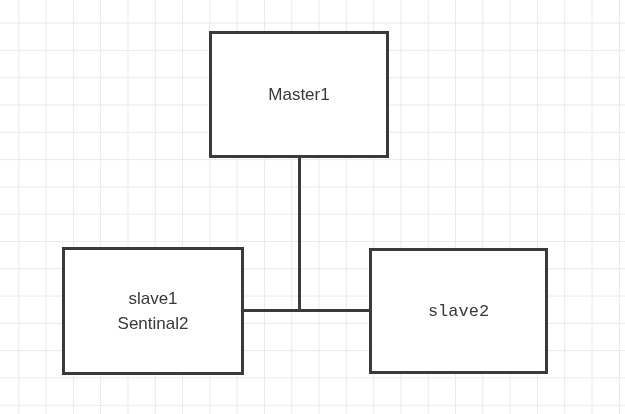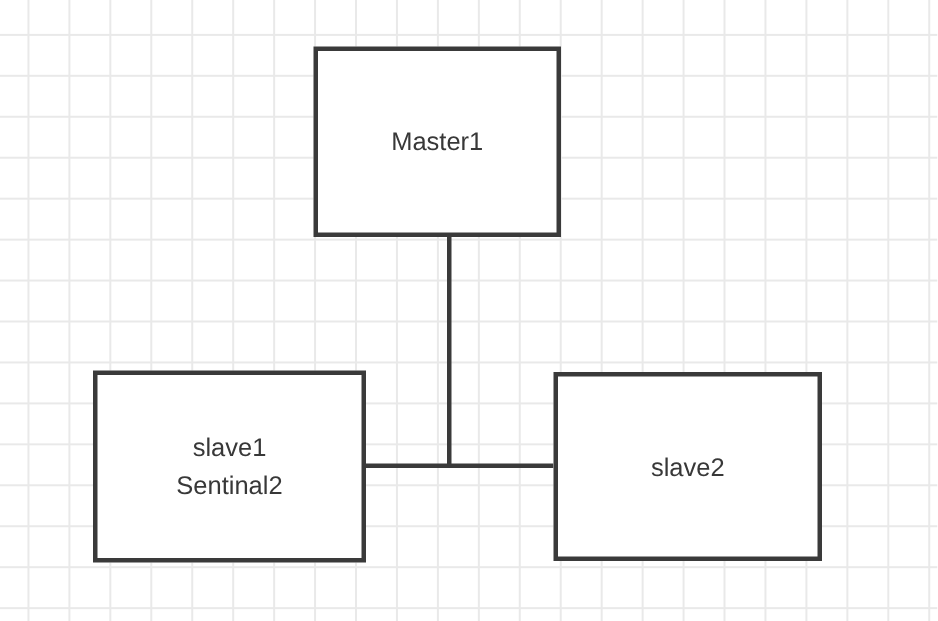--- a/index.html
+++ b/index.html
@@ -33,23 +33,23 @@
     flex-direction: column;
     align-items: center;
     justify-content: center;
     text-align: center;
     color: #383838;
     font-size: 17px;
     line-height: 25px;
     cursor: default;
     user-select: none;
   }
-  .node-master { left: 209px; top: 31px;  width: 165px; height: 127px; }
+  .node-master { left: 209px; top: 31px;  width: 180px; height: 127px; }
   .node-slave1 { left: 62px;  top: 247px; width: 182px; height: 128px; }
-  .node-slave2 { left: 369px; top: 248px; width: 179px; height: 126px; }
+  .node-slave2 { left: 369px; top: 248px; width: 179px; height: 126px; font-family: Liberation Mono, monospace; }
 
   .node-line { display: block; }
 
   
   .edge {
     position: absolute;
     background: #3a3a3a;
   }
   .edge-vertical   { left: 298px; top: 158px; width: 3px;   height: 154px; }
   .edge-horizontal { left: 244px; top: 309px; width: 125px; height: 3px;  }

